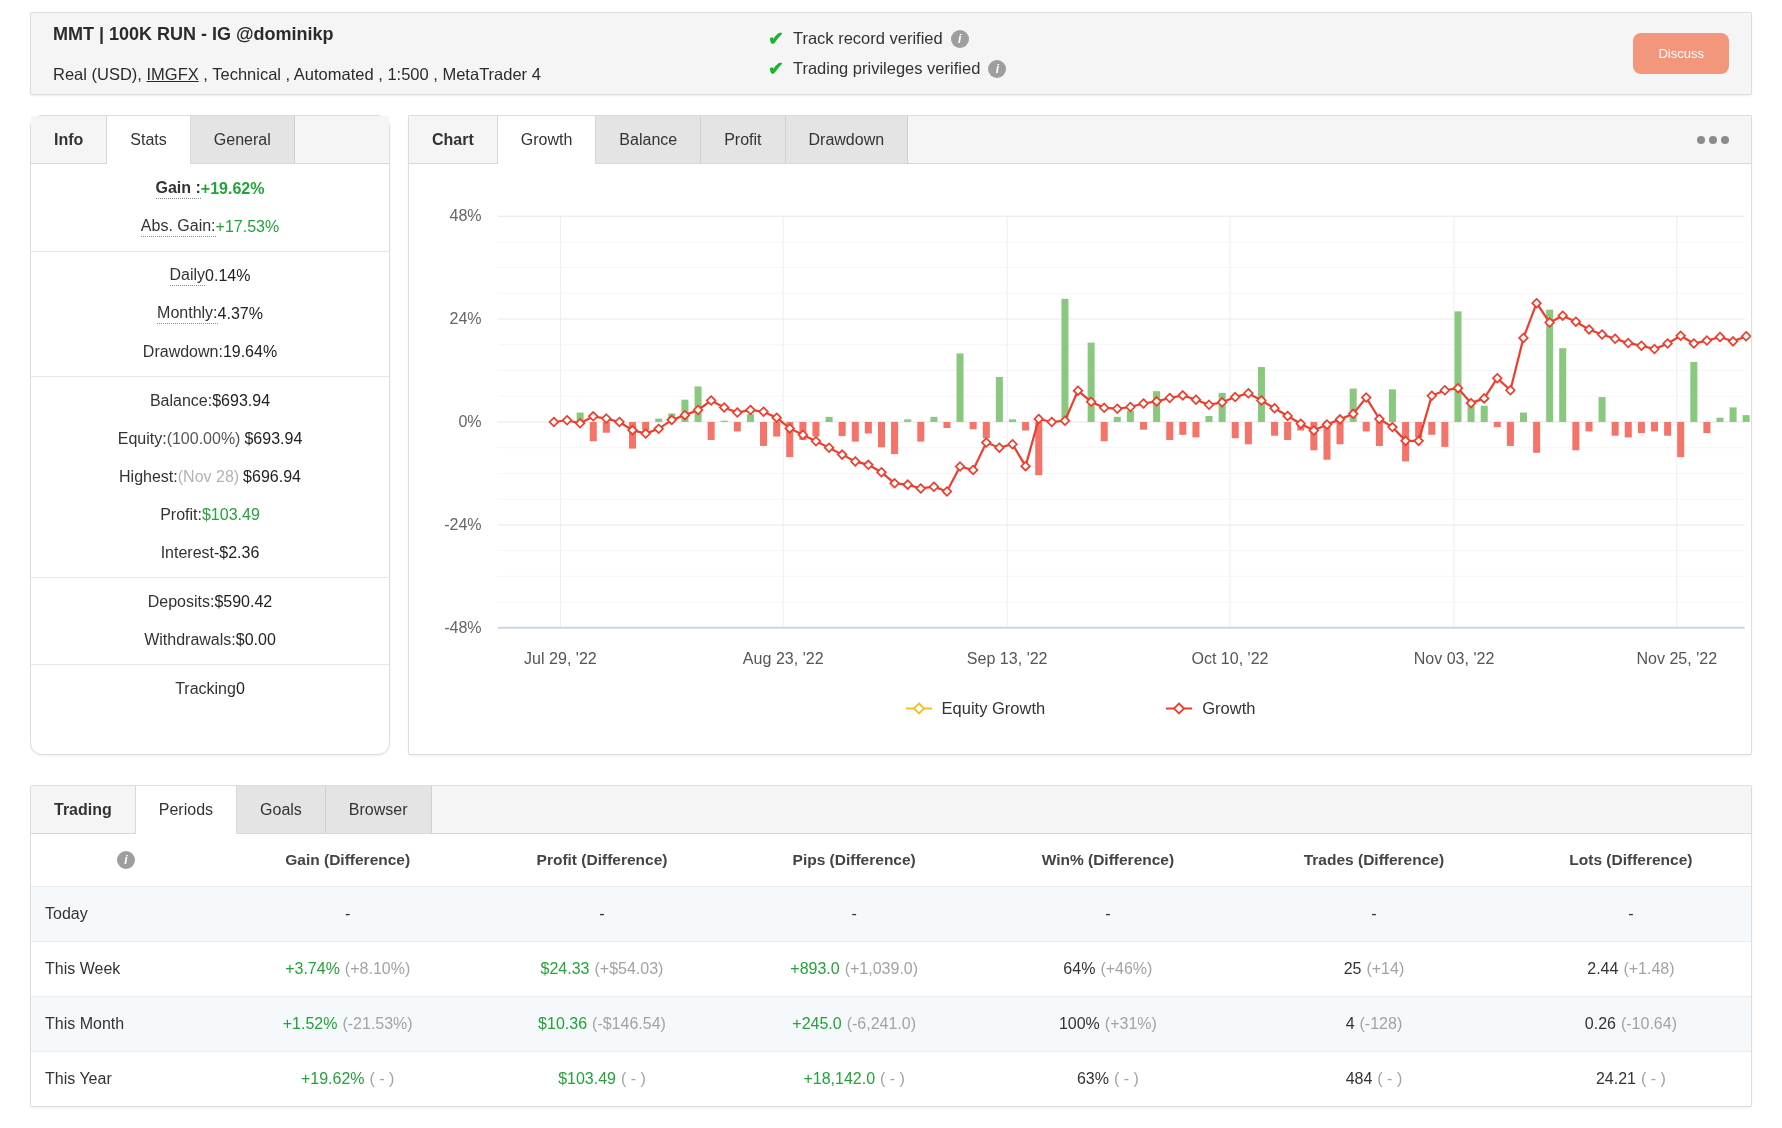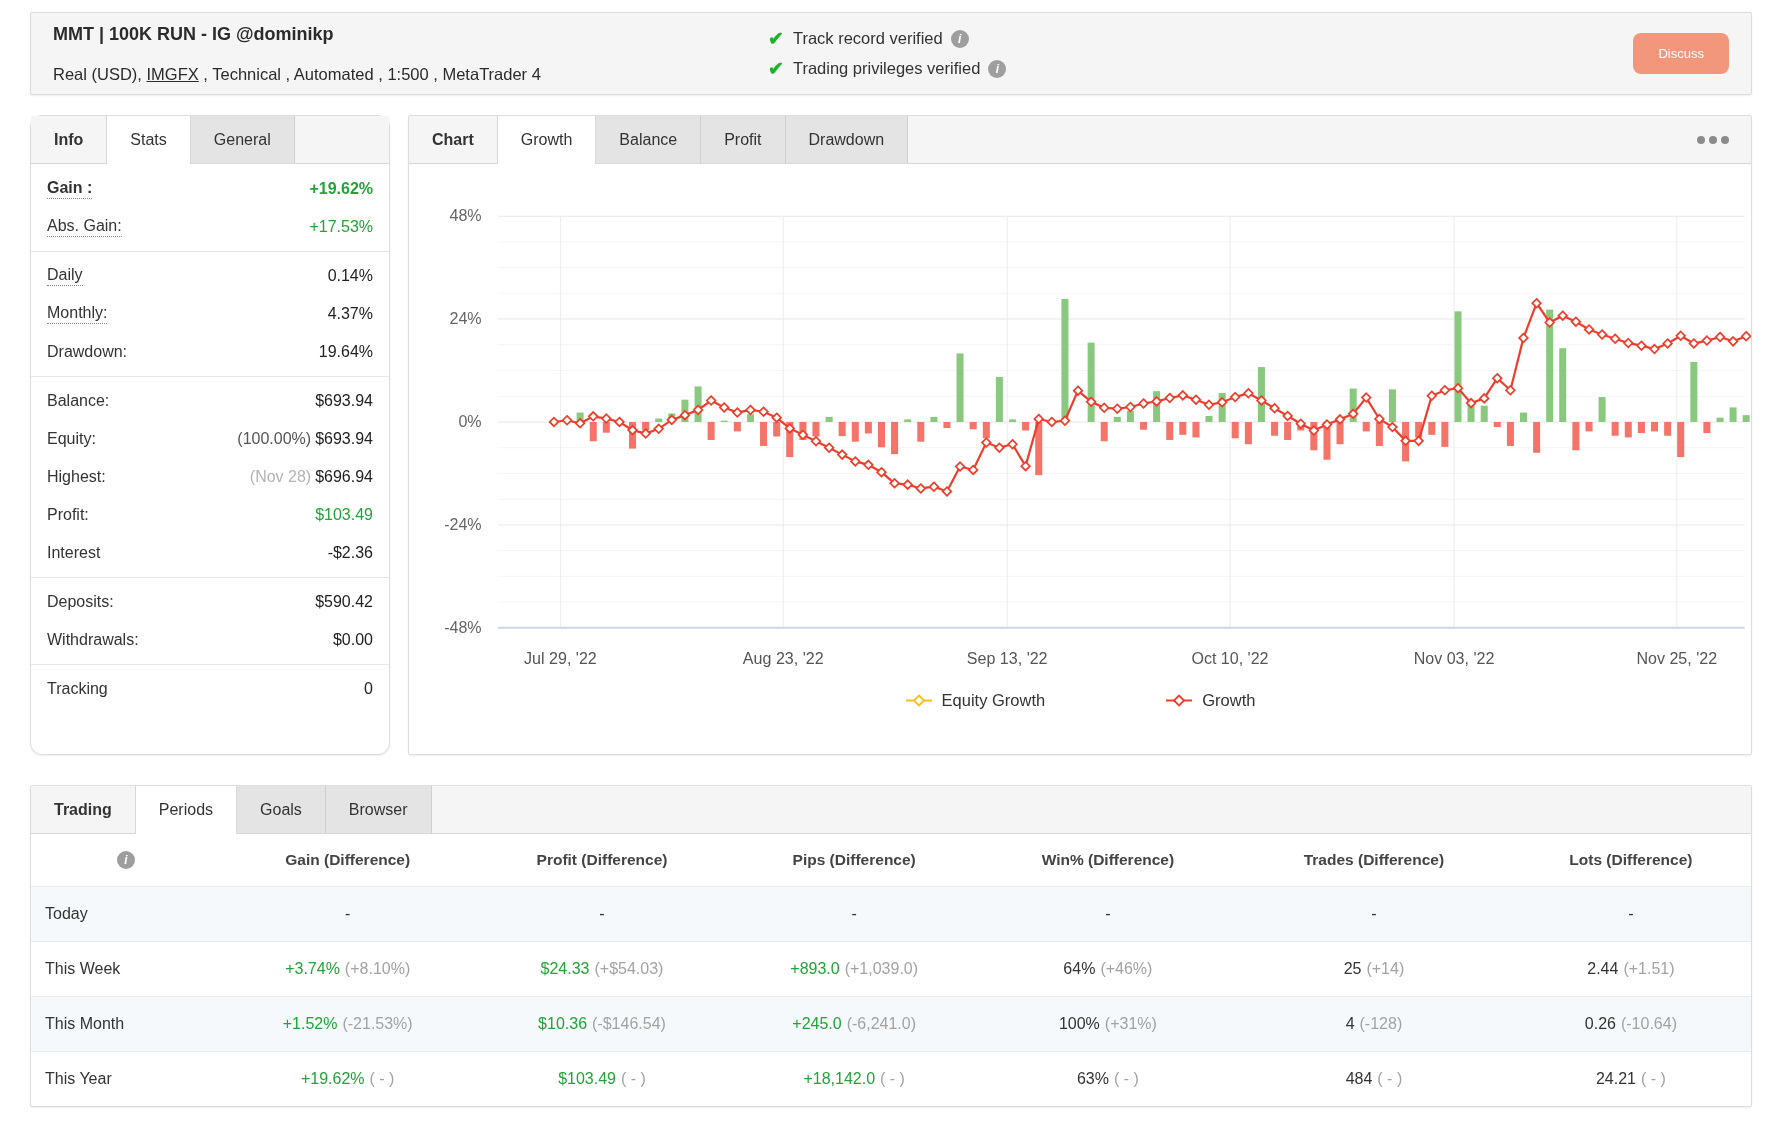--- a/index.html
+++ b/index.html
@@ -33,34 +33,34 @@
   .tab.gray + .tab.gray { border-left:none; }
   .dots { position:absolute; right:22px; top:20px; display:flex; gap:4px; cursor:pointer; }
   .dots i { width:8px; height:8px; border-radius:50%; background:#8b8b8b; display:block; }
 
   
   .mainrow { display:flex; gap:18px; margin-top:20px; }
   .stats-panel { width:360px; height:640px;border-radius:12px; }
   .chart-panel { width:1344px; height:640px;text-align:center; }
 
   .srows { padding:6px 0 0 0; }
-  .srow { display:flex; justify-content:space-between; align-items:center; height:38px; padding:0 16px; }
+  .srow { display:flex; justify-content:center; align-items:center; height:38px; padding:0 16px; }
   .slabel { font-size:16px; color:#333; }
   .dotted { border-bottom:1px dotted #8a8a8a; padding-bottom:1px; }
   .sval { font-size:16px; color:#222; text-align:right; }
   .sval .pfx-dark { color:#555; margin-right:4px; }
   .sval .pfx-light { color:#b3b3b3; margin-right:4px; }
   .green { color:#23a338; }
   .bold { font-weight:bold; }
   .divider { border-top:1px solid #e8e8e8; margin:5px 0; }
 
   
   .chart-body { padding:12px 0 0 0; }
   .chart-svg { display:block; width:1342px; height:503px; }
-  .legend { display:flex; justify-content:center; gap:120px; margin-top:12px; }
+  .legend { display:flex; justify-content:center; gap:120px; margin-top:20px; }
   .litem { display:flex; align-items:center; gap:9px; font-size:16.5px; color:#333; cursor:pointer; }
 
   
   .bottom { margin-top:30px; }
   .ptable { width:100%; border-collapse:collapse; }
   .ptable th { height:52px; font-size:15.5px; font-weight:bold; color:#444; text-align:center; }
   .ptable th.lblcol { width:190px; text-align:center; }
   .ptable td { height:55px; font-size:16px; text-align:center; border-top:1px solid #e9edf0; }
   .ptable td.rowlabel { text-align:left; padding-left:14px; color:#333; }
   .ptable tr.alt { background:#f6f9fb; }
@@ -446,21 +446,21 @@
           <td><span class="main-val">-</span></td>
           <td><span class="main-val">-</span></td>
         </tr>
         <tr>
           <td class="rowlabel">This Week</td>
           <td><span class="main-val green">+3.74%</span><span class="diff-val">(+8.10%)</span></td>
           <td><span class="main-val green">$24.33</span><span class="diff-val">(+$54.03)</span></td>
           <td><span class="main-val green">+893.0</span><span class="diff-val">(+1,039.0)</span></td>
           <td><span class="main-val">64%</span><span class="diff-val">(+46%)</span></td>
           <td><span class="main-val">25</span><span class="diff-val">(+14)</span></td>
-          <td><span class="main-val">2.44</span><span class="diff-val">(+1.51)</span></td>
+          <td><span class="main-val">2.44</span><span class="diff-val">(+1.48)</span></td>
         </tr>
         <tr class="alt">
           <td class="rowlabel">This Month</td>
           <td><span class="main-val green">+1.52%</span><span class="diff-val">(-21.53%)</span></td>
           <td><span class="main-val green">$10.36</span><span class="diff-val">(-$146.54)</span></td>
           <td><span class="main-val green">+245.0</span><span class="diff-val">(-6,241.0)</span></td>
           <td><span class="main-val">100%</span><span class="diff-val">(+31%)</span></td>
           <td><span class="main-val">4</span><span class="diff-val">(-128)</span></td>
           <td><span class="main-val">0.26</span><span class="diff-val">(-10.64)</span></td>
         </tr>

